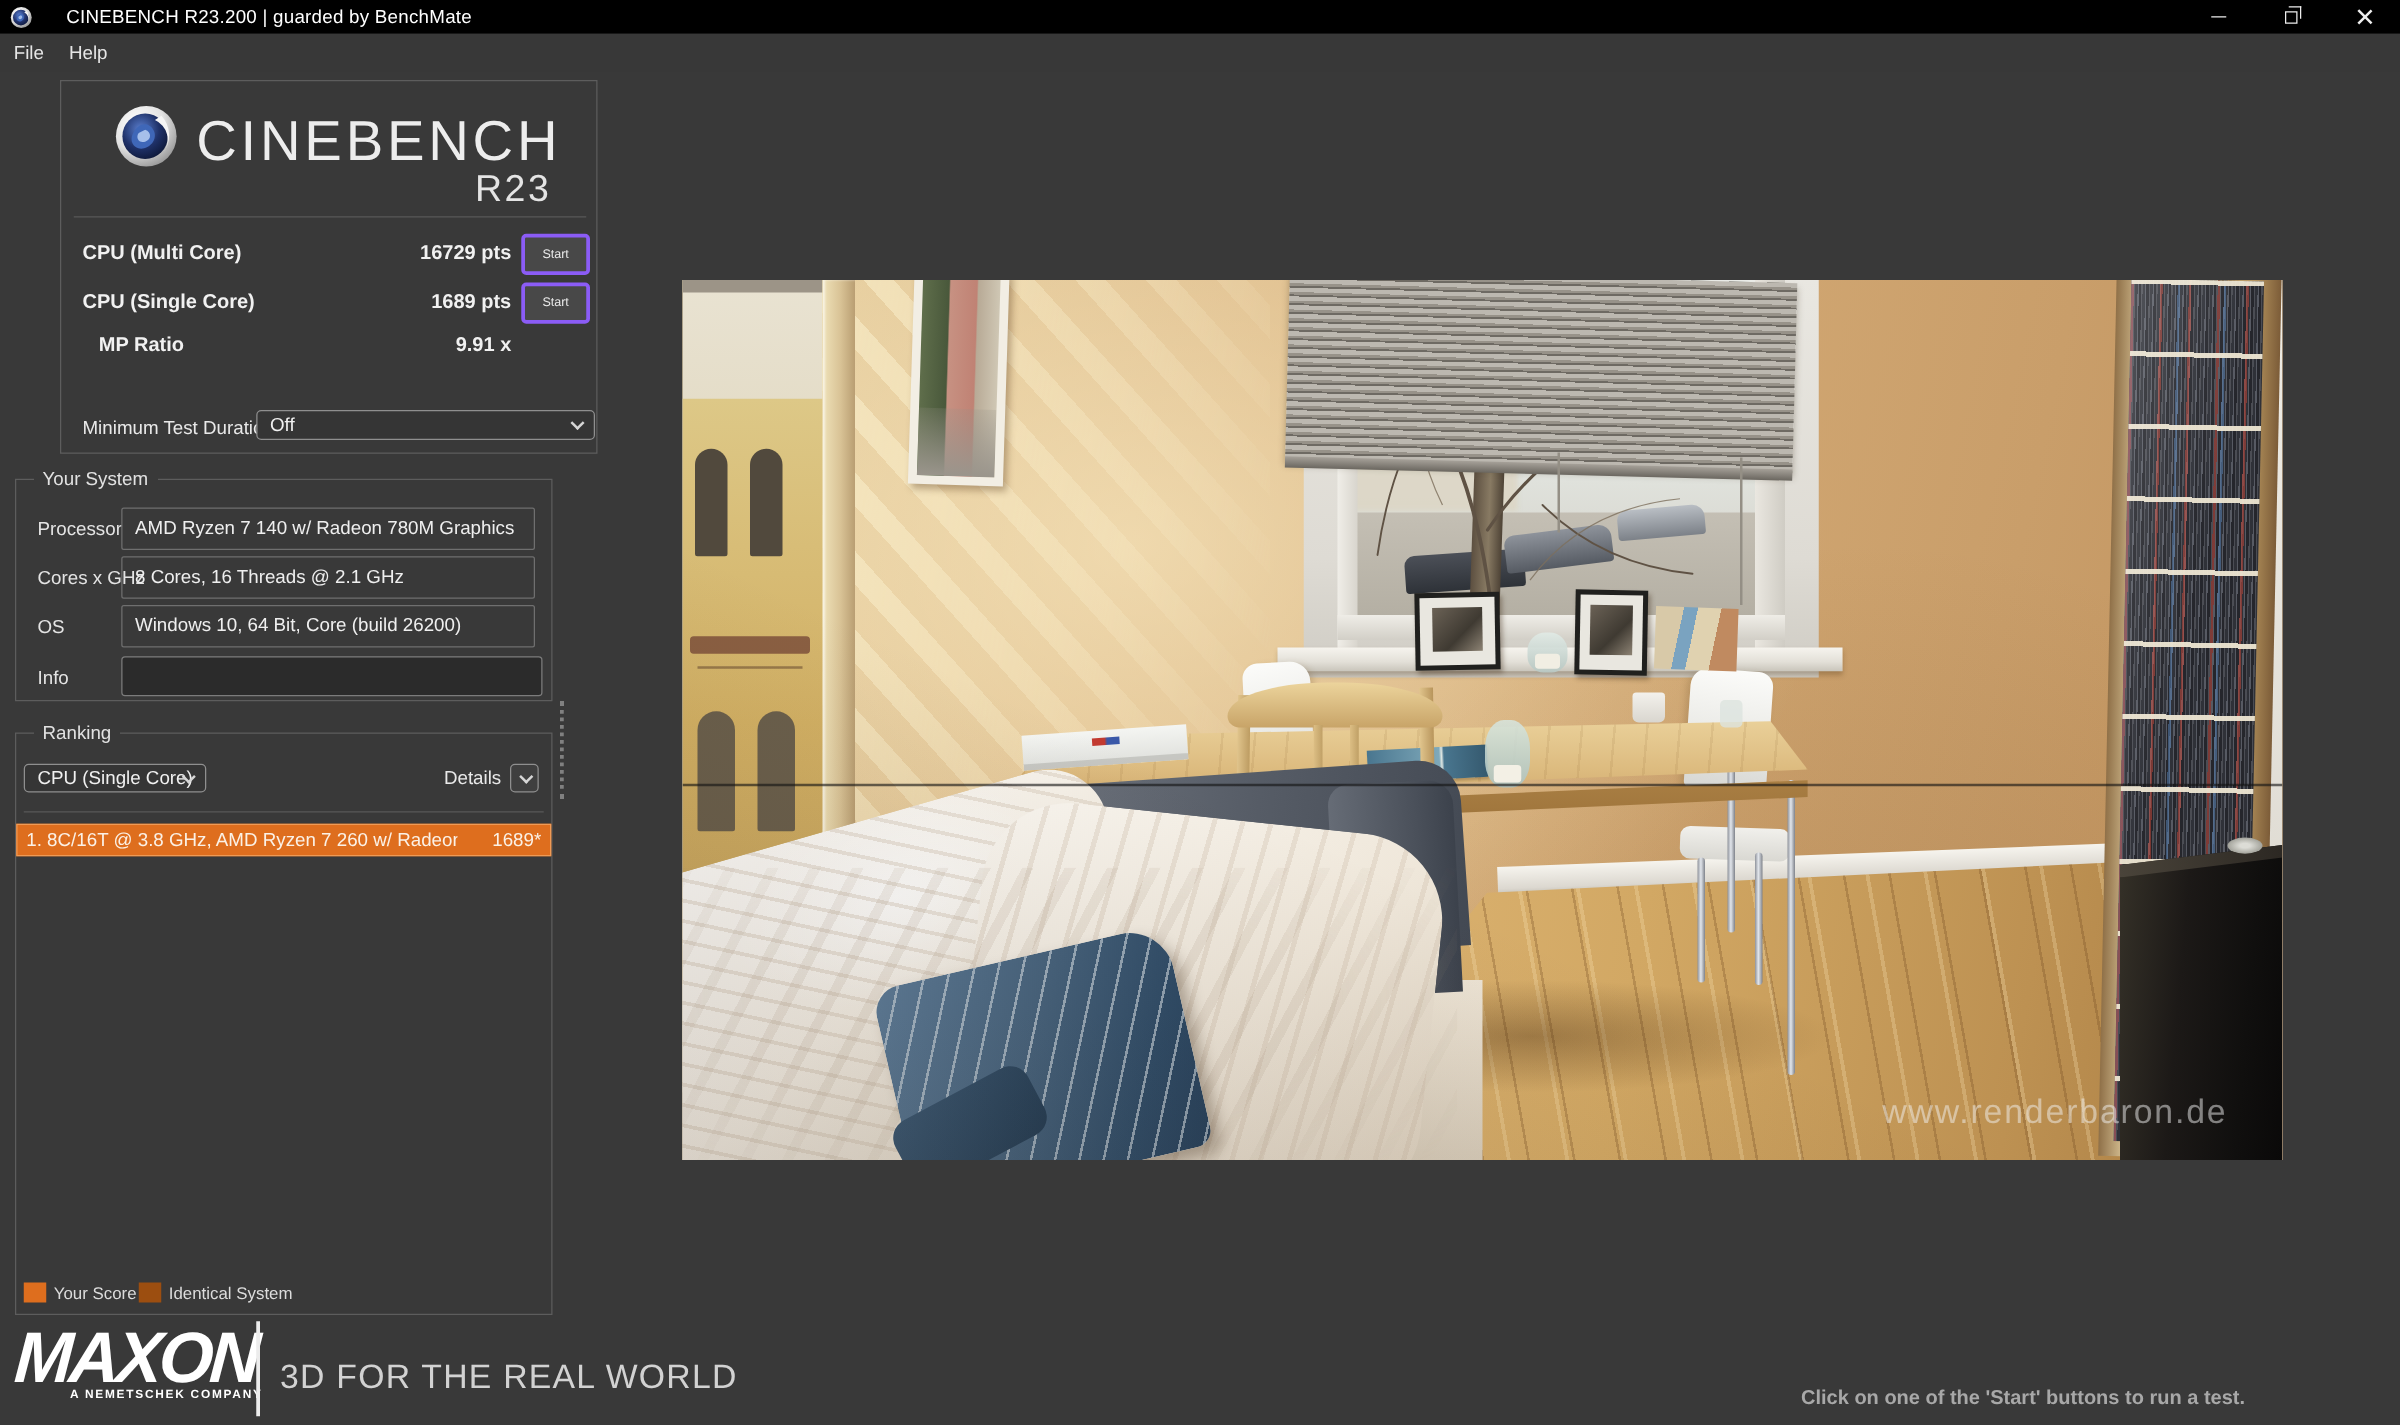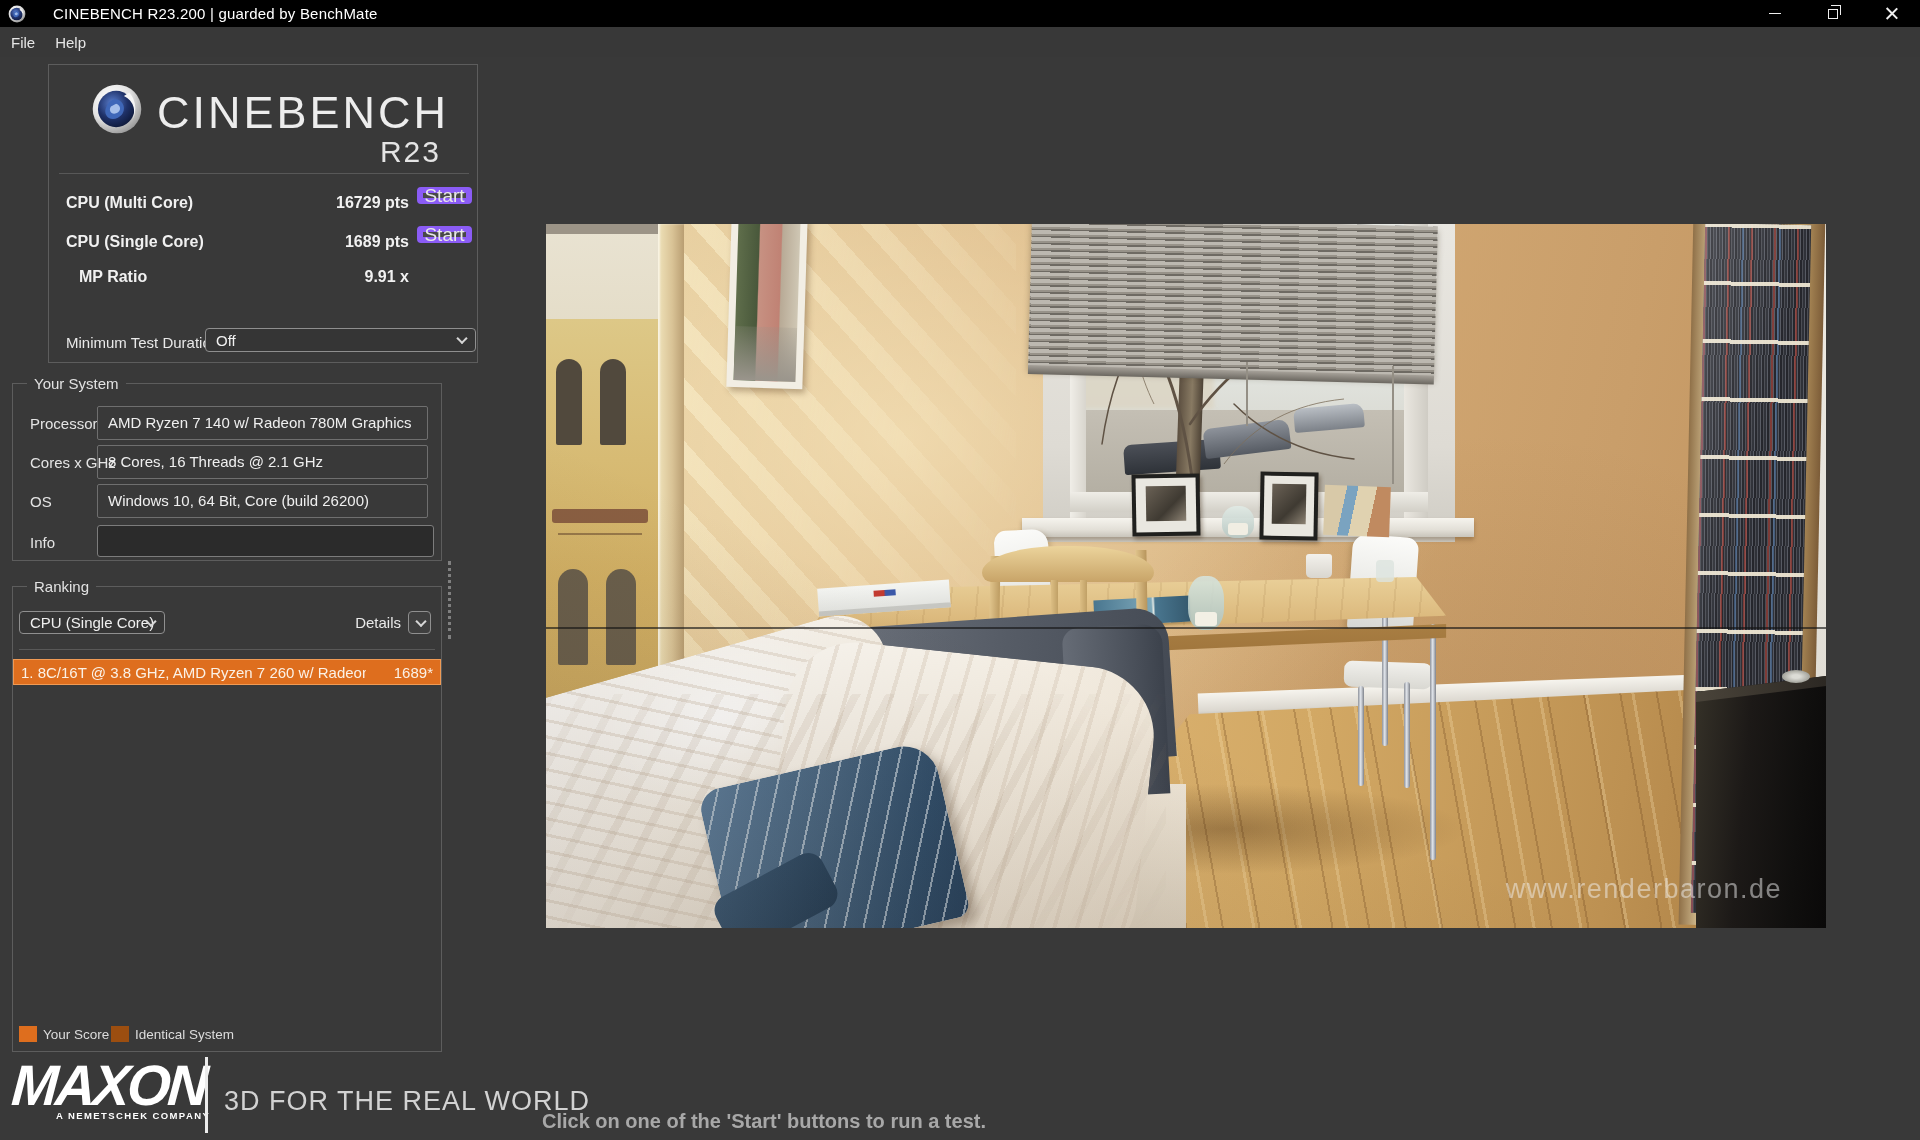--- a/index.html
+++ b/index.html
@@ -31,21 +31,21 @@
 
   .logo-ball { position:absolute; left:42px; top:18px; width:52px; height:52px; }
   .logo-name { position:absolute; left:108px; top:22px; width:300px; text-align:left; color:#ededed; font-size:45px; font-weight:400; letter-spacing:3px; }
   .logo-ver  { position:absolute; right:36px; top:70px; color:#e4e4e4; font-size:30px; letter-spacing:2px; }
   .logo-rule { position:absolute; left:10px; top:108px; width:410px; height:0; border-top:1px solid #585858; }
 
   .bench-row { position:absolute; left:0; width:430px; height:33px; }
   .bench-label { position:absolute; left:17px; top:7px; font-size:16px; font-weight:bold; color:#f1f1f1; }
   .bench-label.indent { left:30px; }
   .bench-value { position:absolute; right:70px; top:7px; font-size:16px; font-weight:bold; color:#f1f1f1; }
-  .start-btn { position:absolute; right:7px; top:0; width:55px; height:17px; background:#484848; border:6px solid #8b5cf6; border-radius:4px; color:#e9e9e9; font-size:19px; display:flex; align-items:center; justify-content:center; cursor:pointer; }
+  .start-btn { position:absolute; right:7px; top:0; width:55px; height:33px; background:#484848; border:3px solid #8b5cf6; border-radius:4px; color:#e9e9e9; font-size:10px; display:flex; align-items:center; justify-content:center; cursor:pointer; }
 
   .mtd-row { position:absolute; left:0; top:266px; width:430px; height:24px; }
   .mtd-label { position:absolute; left:17px; top:3px; font-size:15px; color:#e9e9e9; }
   .combo { position:absolute; background:#353535; border:1px solid #8f8f8f; border-radius:4px; color:#f0f0f0; font-size:15px; display:flex; align-items:center; cursor:pointer; }
   .combo .val { margin-left:10px; }
   .chev { position:absolute; right:9px; top:50%; width:8px; height:8px; border-right:2px solid #d6d6d6; border-bottom:2px solid #d6d6d6; transform:translateY(-70%) rotate(45deg); }
   .mtd-combo { left:156px; top:-3px; width:271px; height:24px; }
 
   fieldset.group { position:absolute; border:1px solid #5d5d5d; background:transparent; }
   fieldset.group legend { margin-left:14px; padding:0 7px; color:#e2e2e2; font-size:15px; }
@@ -71,21 +71,21 @@
   .sw-label { position:absolute; top:2px; font-size:13.5px; color:#dcdcdc; }
   .swl-1 { left:30px; } .swl-2 { left:122px; }
 
   .splitter { position:absolute; left:448px; top:561px; height:78px; width:0; border-left:3px dotted #808080; cursor:col-resize; }
 
   
   .maxon { position:absolute; left:12px; top:1053px; width:186px; height:62px; color:#fff; font-size:56px; font-weight:bold; font-style:italic; letter-spacing:-3px; transform:skewX(-4deg) scaleY(1.02); }
   .maxon-sub { position:absolute; left:56px; top:1110px; width:130px; text-align:center; color:#fff; font-size:9.5px; font-weight:bold; letter-spacing:1.4px; white-space:nowrap; }
   .footer-divider { position:absolute; left:205px; top:1057px; width:3px; height:76px; background:#ececec; }
   .tagline { position:absolute; left:224px; top:1086px; color:#d2d2d2; font-size:27px; letter-spacing:1px; white-space:nowrap; }
-  .statusline { position:absolute; left:542px; top:1110px; width:1280px; text-align:left; color:#a8a8a8; font-size:20px; font-weight:bold; }
+  .statusline { position:absolute; left:516px; top:1110px; width:1280px; text-align:right; color:#a8a8a8; font-size:16px; font-weight:bold; }
 
   
   .render { position:absolute; left:546px; top:224px; width:1280px; height:704px; overflow:hidden;
     background:
       radial-gradient(900px 650px at 28% 30%, rgba(255,243,205,0.55), transparent 62%),
       radial-gradient(700px 600px at 74% 85%, rgba(120,75,30,0.18), transparent 65%),
       linear-gradient(102deg, #e6cf9f 0%, #dcb987 28%, #d2a873 55%, #c99e6a 78%, #c0925d 100%);
   }
   .render * { position:absolute; }
 

